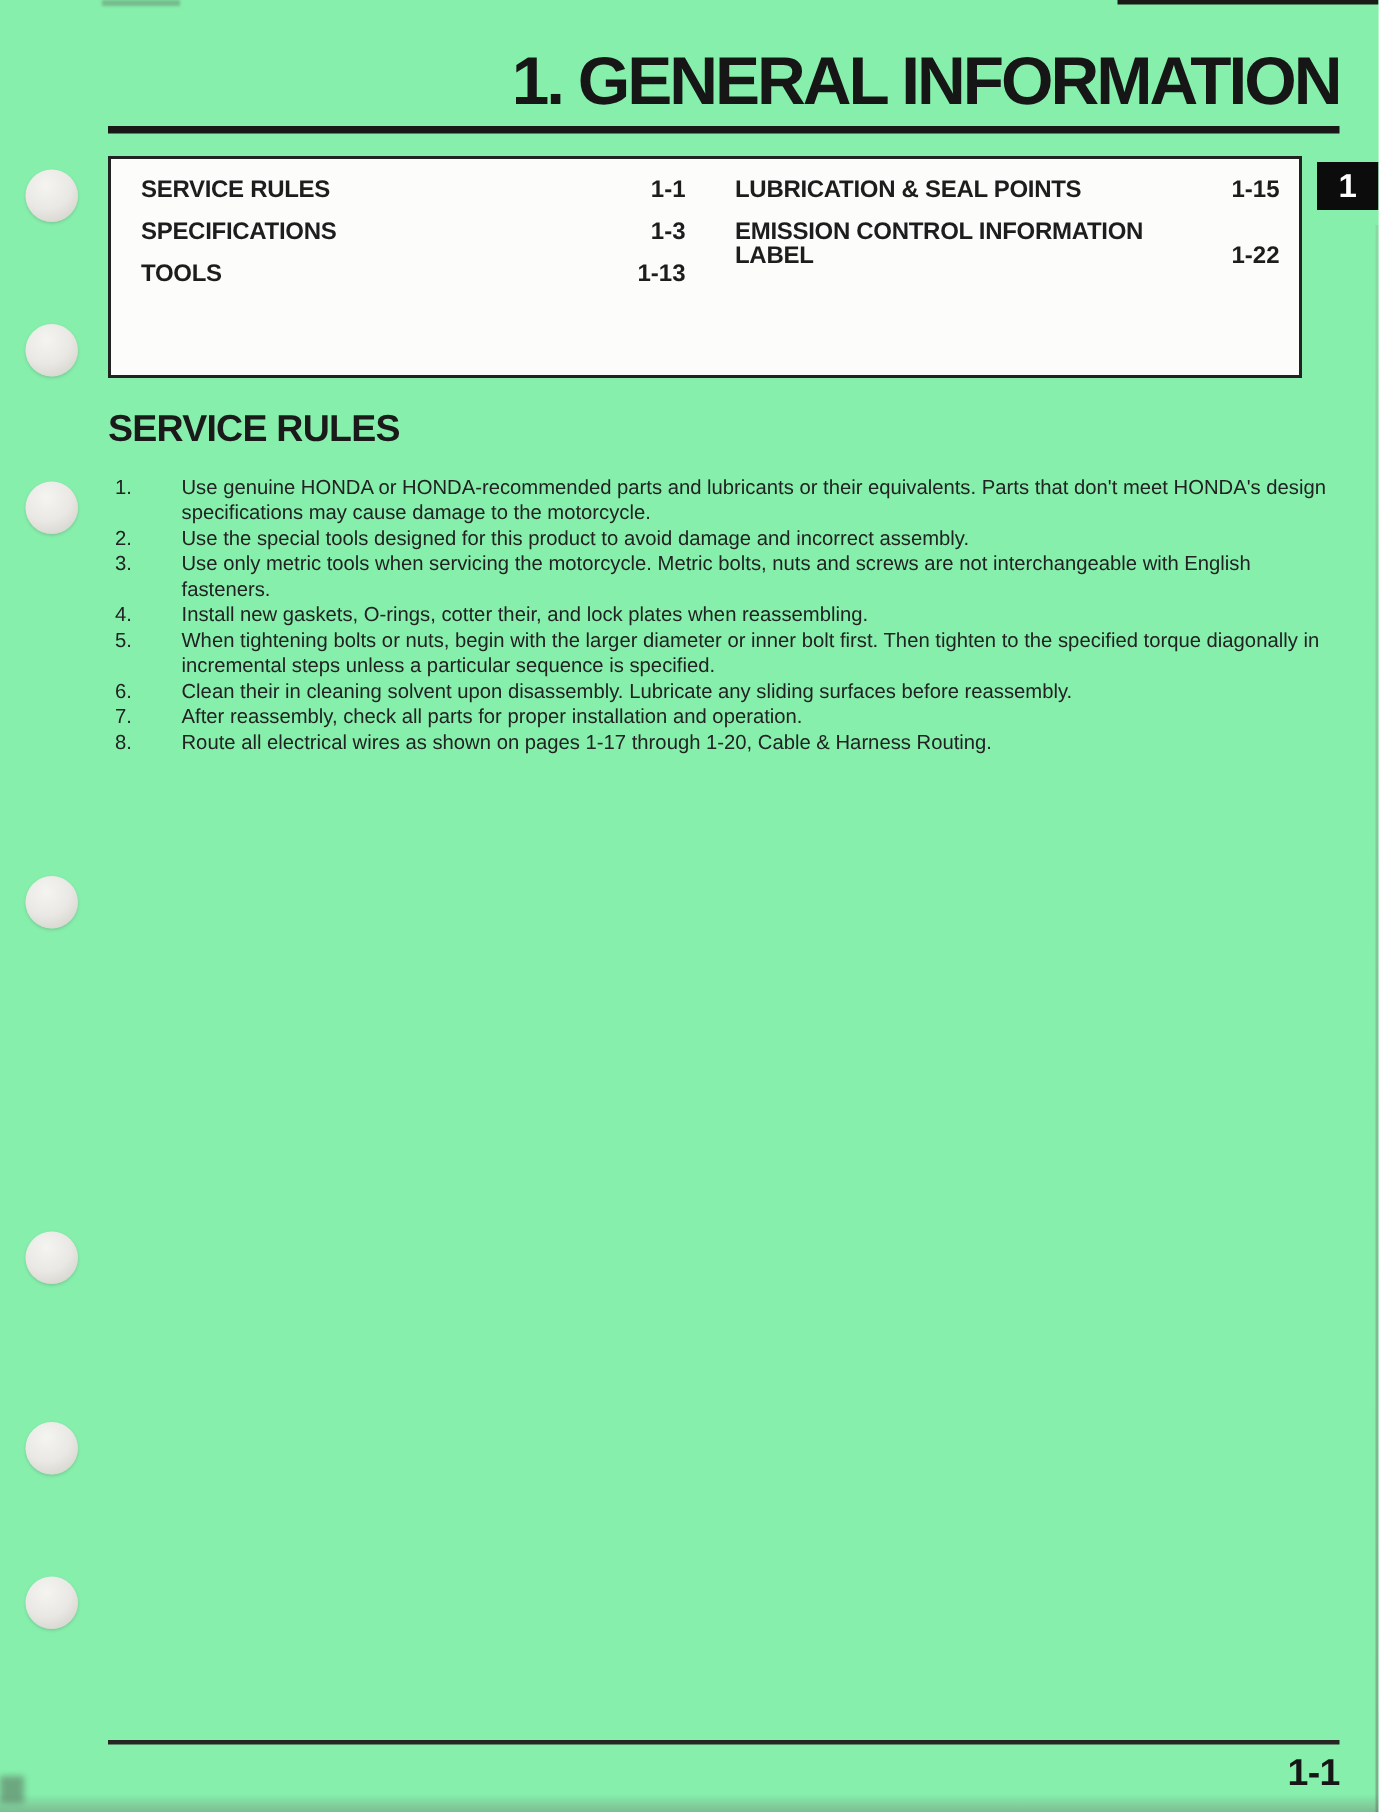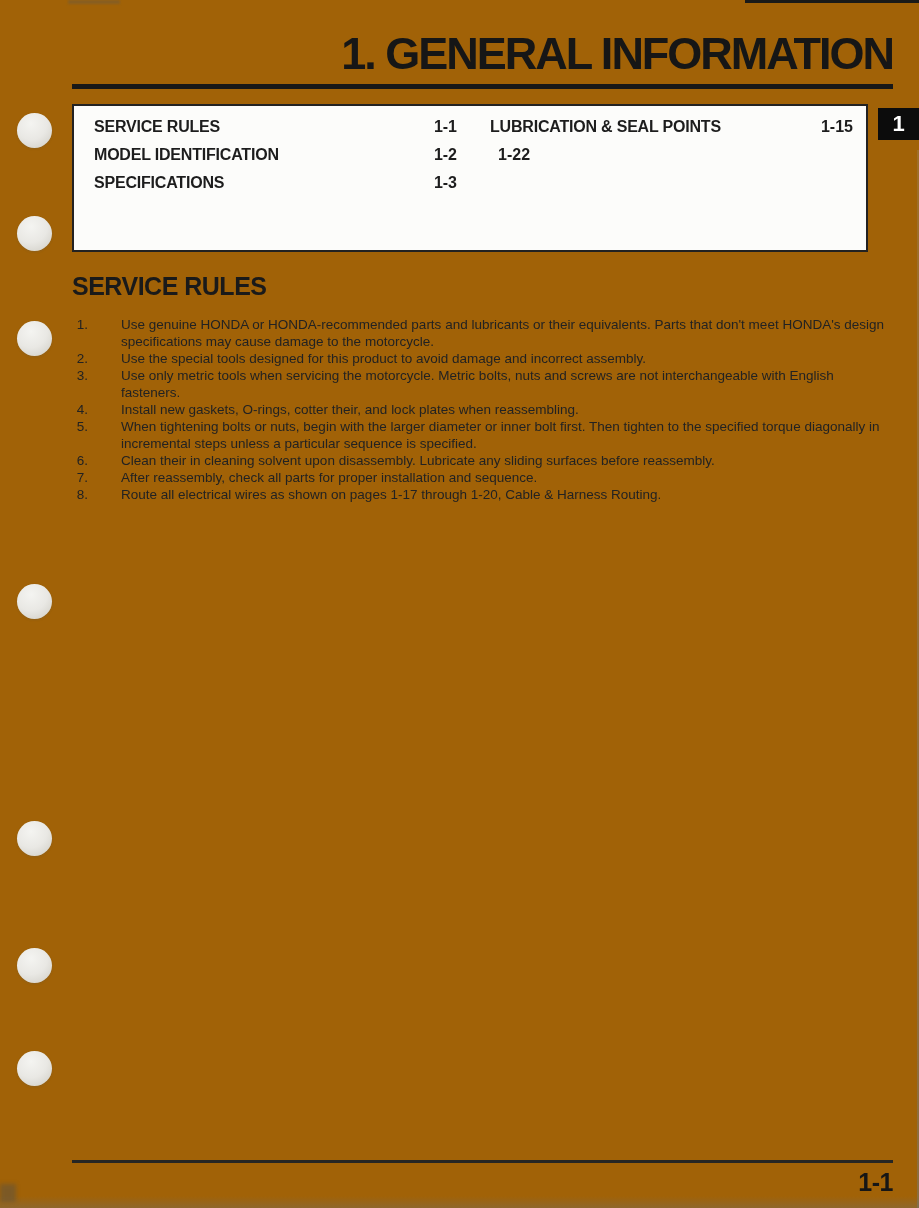--- a/index.html
+++ b/index.html
@@ -5,21 +5,21 @@
   * { margin: 0; padding: 0; box-sizing: border-box; }
   html, body { width: 919px; height: 1208px; }
   body {
     font-family: "Liberation Sans", sans-serif;
     background: #ffffff;
     position: relative;
     overflow: hidden;
   }
   .page {
     position: absolute; inset: 0;
-    background: #a16207;
+    background: #86efac;
   }
   
   .top-sliver { position: absolute; top: 0; left: 745; left: 745px; width: 174px; height: 3px; background: #1a1a18; }
   .top-smudge { position: absolute; top: 0; left: 68px; width: 52px; height: 4px; background: rgba(90,90,85,.35); filter: blur(1px); }
   .right-line {
     position: absolute; top: 150px; right: 0; width: 2px; height: 1058px;
     background: linear-gradient(to bottom, rgba(150,150,142,.25), rgba(120,120,112,.55));
   }
   .bottom-shadow {
     position: absolute; bottom: 0; left: 0; width: 100%; height: 12px;
@@ -104,34 +104,35 @@
   <h1 class="chapter-title">1. GENERAL INFORMATION</h1>
   <div class="title-rule"></div>
 
   <div class="toc-box">
     <div class="toc-col left">
       <div class="toc-row">
         <span class="toc-label">SERVICE RULES</span>
         <span class="toc-page">1-1</span>
       </div>
       <div class="toc-row">
-        <span class="toc-label">MODEL IDENTIFICATION</span>
-        <span class="toc-page">1-2</span>
+        <span class="toc-label">SPECIFICATIONS</span>
+        <span class="toc-page">1-3</span>
       </div>
       <div class="toc-row">
-        <span class="toc-label">SPECIFICATIONS</span>
-        <span class="toc-page">1-3</span>
+        <span class="toc-label">TOOLS</span>
+        <span class="toc-page">1-13</span>
       </div>
     </div>
     <div class="toc-col right">
       <div class="toc-row">
         <span class="toc-label">LUBRICATION &amp; SEAL POINTS</span>
         <span class="toc-page">1-15</span>
       </div>
       <div class="toc-row">
+        <span class="toc-label">EMISSION CONTROL INFORMATION LABEL</span>
         <span class="toc-page">1-22</span>
       </div>
     </div>
   </div>
 
   <div class="chapter-tab">1</div>
 
   <h2 class="section-heading">SERVICE RULES</h2>
 
   <ol class="rules">
@@ -154,21 +155,21 @@
     <li class="rule-item">
       <span class="rule-num">5.</span>
       <span class="rule-text">When tightening bolts or nuts, begin with the larger diameter or inner bolt first. Then tighten to the specified torque diagonally in incremental steps unless a particular sequence is specified.</span>
     </li>
     <li class="rule-item">
       <span class="rule-num">6.</span>
       <span class="rule-text">Clean their in cleaning solvent upon disassembly. Lubricate any sliding surfaces before reassembly.</span>
     </li>
     <li class="rule-item">
       <span class="rule-num">7.</span>
-      <span class="rule-text">After reassembly, check all parts for proper installation and sequence.</span>
+      <span class="rule-text">After reassembly, check all parts for proper installation and operation.</span>
     </li>
     <li class="rule-item">
       <span class="rule-num">8.</span>
       <span class="rule-text">Route all electrical wires as shown on pages 1-17 through 1-20, Cable &amp; Harness Routing.</span>
     </li>
   </ol>
 
   <div class="bottom-rule"></div>
   <div class="page-number">1-1</div>
 

